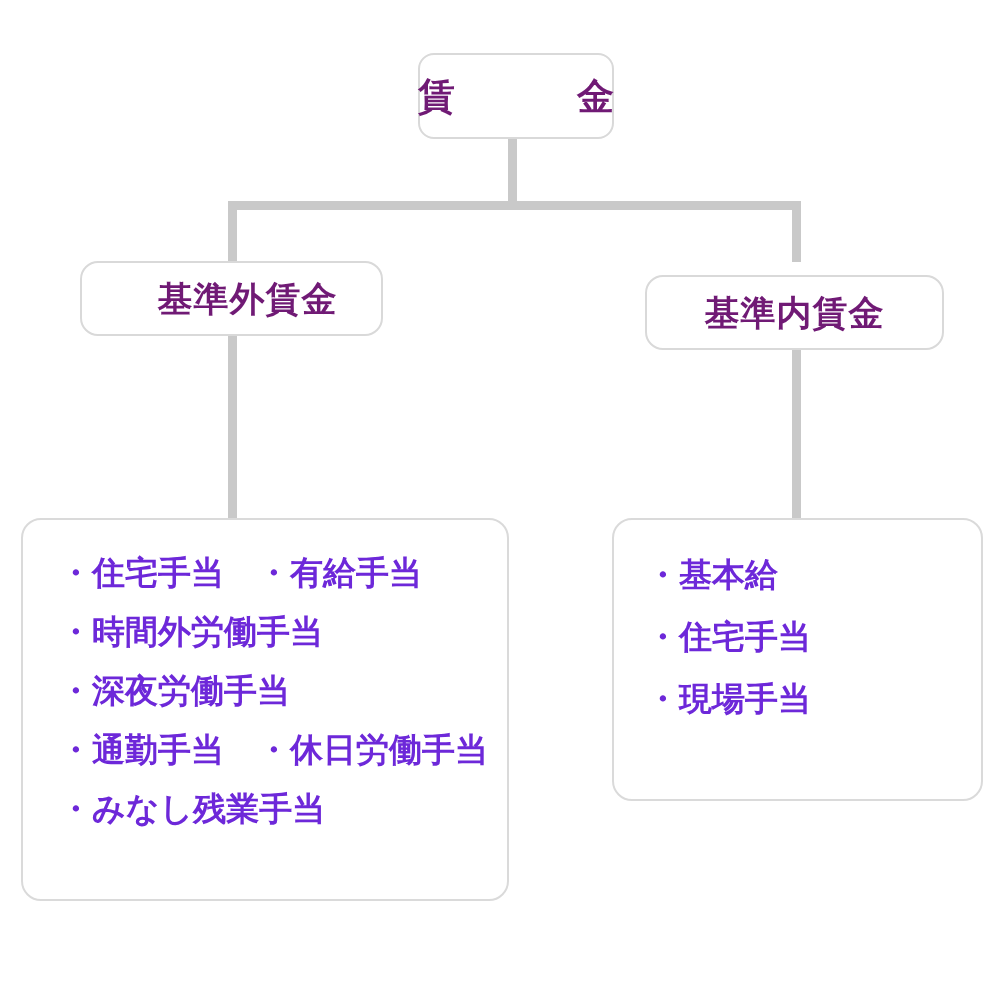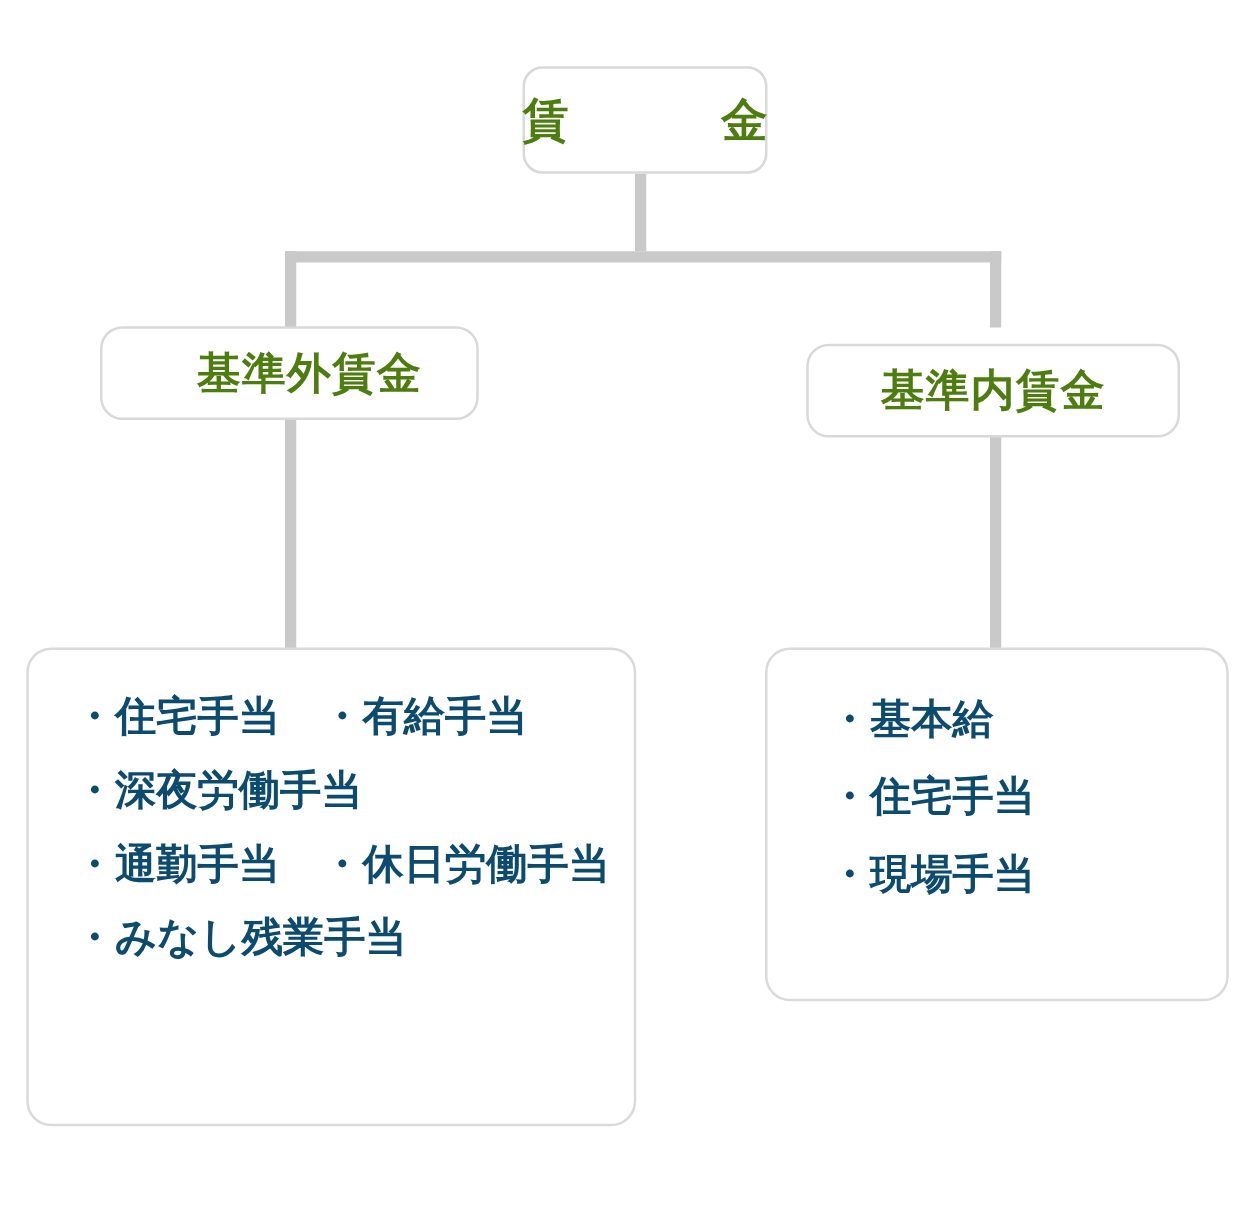--- a/index.html
+++ b/index.html
@@ -29,21 +29,21 @@
     position: absolute;
     box-sizing: border-box;
     background: #ffffff;
     border: 2px solid #d9d9d9;
     border-radius: 18px;
     display: flex;
     align-items: center;
     justify-content: center;
   }
   .node .node-label {
-    color: #4d7c0f;
+    color: #701a75;
     font-weight: bold;
     white-space: pre;
     line-height: 1;
   }
 
   
   #node-root {
     left: 418px;
     top: 53px;
     width: 196px;
@@ -100,30 +100,29 @@
     margin: 0;
     padding: 0;
   }
   #box-non-standard-items .item-list {
     padding: 36px 0 0 36px;
   }
   #box-standard-items .item-list {
     padding: 38px 0 0 32px;
   }
   .item-list li {
-    color: #0c4a6e;
+    color: #6d28d9;
     font-size: 33px;
     font-weight: bold;
     white-space: pre;
     line-height: 1;
     margin-bottom: 26px;
   }
   #box-standard-items .item-list li {
     margin-bottom: 29px;
-    margin-left: 17px;
   }
 </style>
 </head>
 <body>
 
 <div id="canvas">
 
   <div class="conn" style="left:508px; top:139px; width:9px; height:62px;"></div>
   <div class="conn" style="left:228px; top:201px; width:573px; height:9px;"></div>
   <div class="conn" style="left:228px; top:201px; width:9px; height:61px;"></div>
@@ -138,20 +137,21 @@
   <div class="node level2" id="node-non-standard">
     <span class="node-label">基準外賃金</span>
   </div>
   <div class="node level2" id="node-standard">
     <span class="node-label">基準内賃金</span>
   </div>
 
   <div class="listbox" id="box-non-standard-items">
     <ul class="item-list">
       <li>・住宅手当　・有給手当</li>
+      <li>・時間外労働手当</li>
       <li>・深夜労働手当</li>
       <li>・通勤手当　・休日労働手当</li>
       <li>・みなし残業手当</li>
     </ul>
   </div>
 
   <div class="listbox" id="box-standard-items">
     <ul class="item-list">
       <li>・基本給</li>
       <li>・住宅手当</li>

